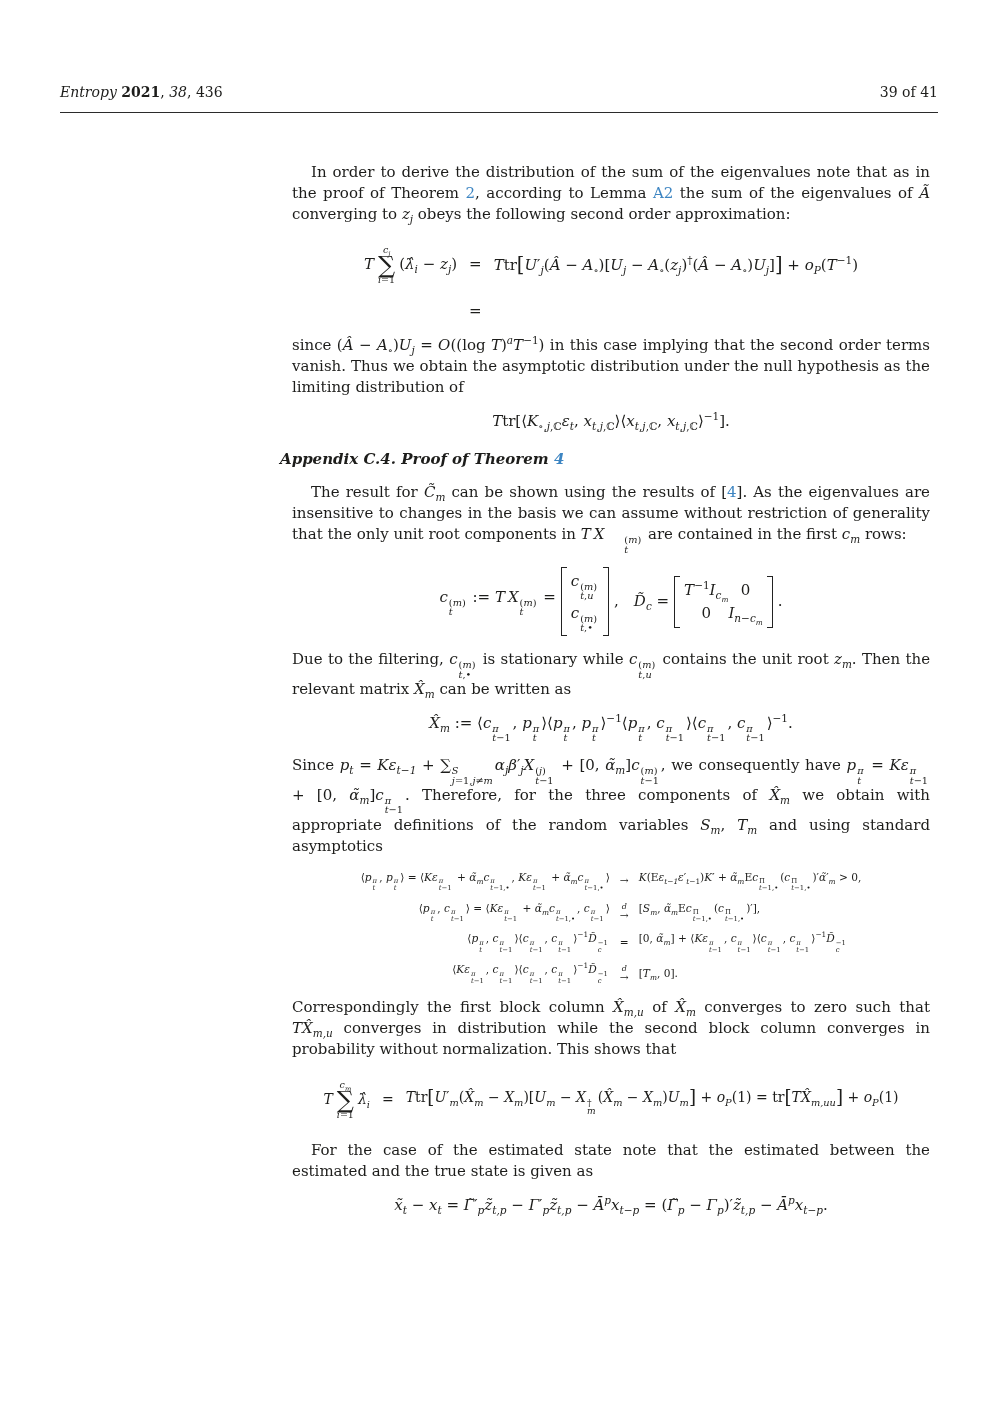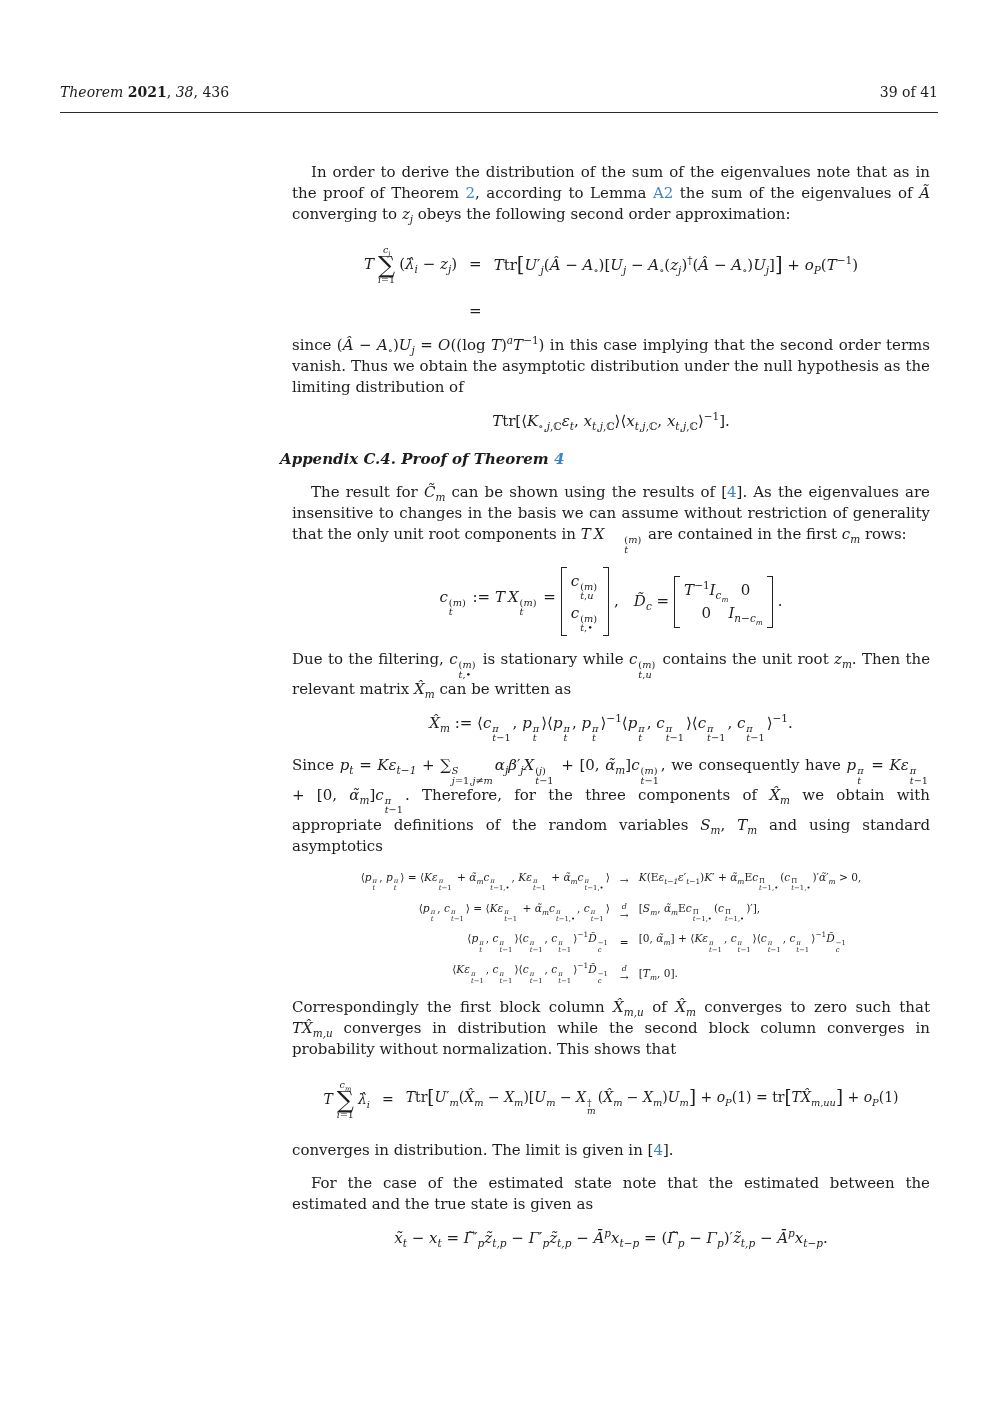--- a/index.html
+++ b/index.html
@@ -46,21 +46,21 @@
       border-top:1.2px solid #222;border-bottom:1.2px solid #222;}
   .mx::before{left:0;border-left:1.2px solid #222;}
   .mx::after{right:0;border-right:1.2px solid #222;}
 </style>
 </head>
 <body>
 
 <div class="page">
 
   <div class="pagehead">
-    <span><i>Theorem</i> <b>2021</b>, <i>38</i>, 436</span>
+    <span><i>Entropy</i> <b>2021</b>, <i>38</i>, 436</span>
     <span>39 of 41</span>
   </div>
   <div class="rule"></div>
 
   <main class="col">
 
     <p class="para ind">In order to derive the distribution of the sum of the eigenvalues note that as in the proof of Theorem <span class="lnk">2</span>, according to Lemma <span class="lnk">A2</span> the sum of the eigenvalues of <i>Ã</i> converging to <i>z<sub>j</sub></i> obeys the following second order approximation:</p>
 
     <div class="eq">
       <div class="eqg">
@@ -297,21 +297,20 @@
               <span class="b"><i>i</i>=1</span>
             </span><i>λ̂<sub>i</sub></i></span>
         <span class="c">=</span>
         <span class="l"><i>T</i>tr<span class="bk">[</span><i>U</i>′<sub><i>m</i></sub>(<i>X̂<sub>m</sub></i> − <i>X<sub>m</sub></i>)[<i>U<sub>m</sub></i> − <i>X</i><span class="q">
               <span>†</span>
               <span><i>m</i></span>
             </span>(<i>X̂<sub>m</sub></i> − <i>X<sub>m</sub></i>)<i>U<sub>m</sub></i><span class="bk">]</span> + <i>o<sub>P</sub></i>(1) = tr<span class="bk">[</span><i>TX̂<sub>m,uu</sub></i><span class="bk">]</span> + <i>o<sub>P</sub></i>(1)</span>
       </div>
     </div>
 
-    <p class="para">converges in distribution. The limit is given in [<span class="lnk">4</span>].</p>
     <p class="para ind">For the case of the estimated state note that the estimated between the estimated and the true state is given as</p>
 
     <div class="eq">
       <span><i>x̃<sub>t</sub></i> − <i>x<sub>t</sub></i> = <i>Γ̃</i>′<sub><i>p</i></sub><i>z̃<sub>t,p</sub></i> − <i>Γ</i>′<sub><i>p</i></sub><i>z̃<sub>t,p</sub></i> − <i>Ā</i><sup><i>p</i></sup><i>x<sub>t−p</sub></i> = (<i>Γ̃<sub>p</sub></i> − <i>Γ<sub>p</sub></i>)′<i>z̃<sub>t,p</sub></i> − <i>Ā</i><sup><i>p</i></sup><i>x<sub>t−p</sub></i>.</span>
     </div>
 
   </main>
 </div>
 
 </body></html>

